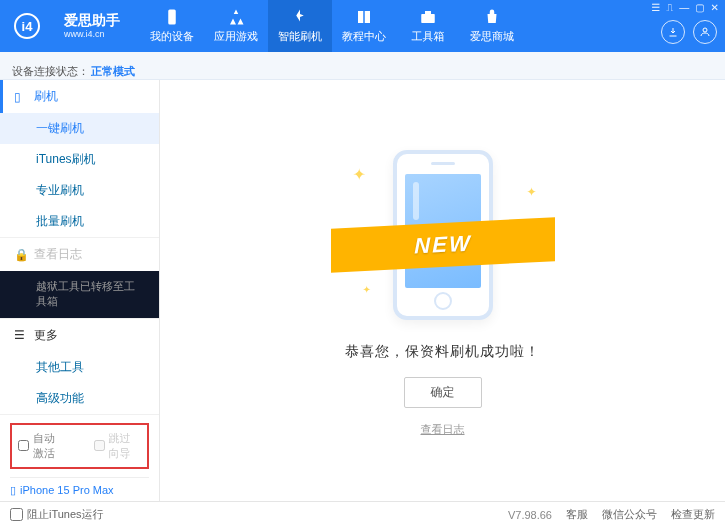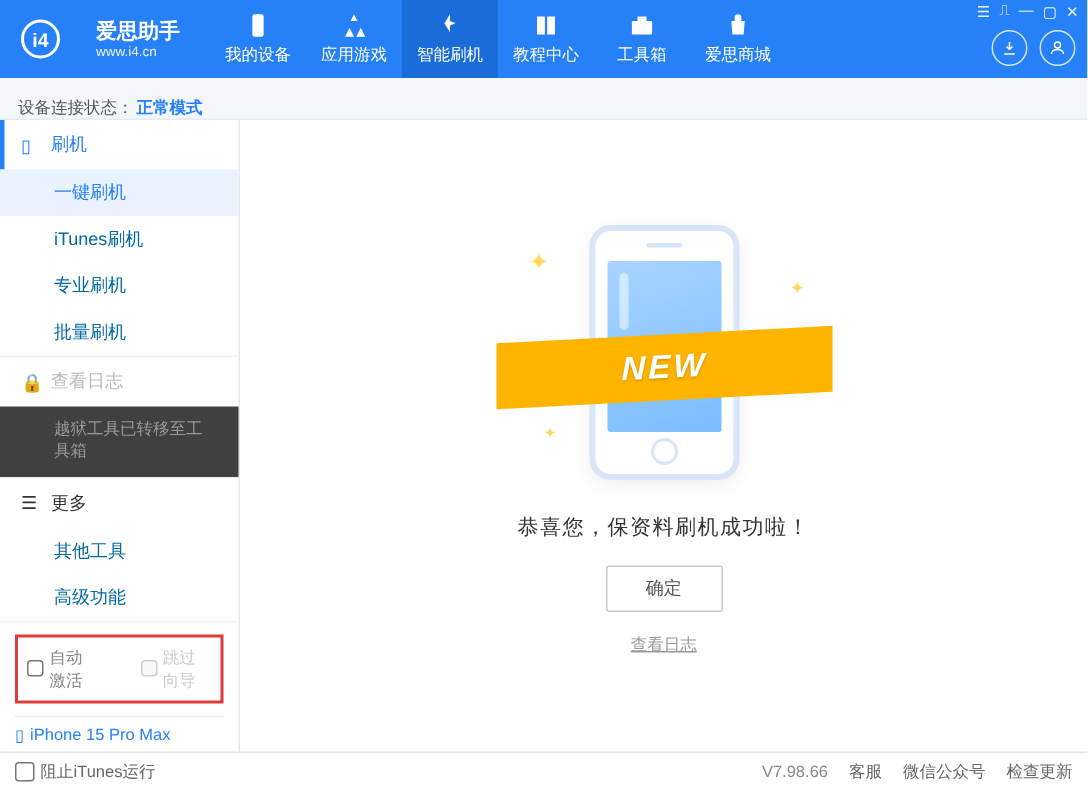--- a/index.html
+++ b/index.html
@@ -24,21 +24,21 @@
 .statusbar .mode { color: #2680f8; font-weight: bold; margin-left: 2px; }
 .body { display: flex; height: calc(100% - 52px - 28px - 26px); }
 .sidebar { width: 160px; border-right: 1px solid #e8e8e8; display: flex; flex-direction: column; font-size: 12px; color: #555; }
 .side-section { border-bottom: 1px solid #f0f0f0; }
 .side-header { display: flex; align-items: center; padding: 8px 14px; color: #333; cursor: pointer; }
 .side-header.active { border-left: 3px solid #2680f8; color: #2680f8; padding-left: 11px; background: #fff; }
 .side-header .hicon { width: 14px; margin-right: 6px; display: flex; align-items: center; }
 .side-list { }
 .side-item { padding: 7px 14px 7px 36px; cursor: pointer; color: #0369a1; }
 .side-item.active { background: #eaf2fe; color: #2680f8; }
-.side-note { background: #404040; color: #999; font-size: 11px; padding: 8px 14px 8px 36px; line-height: 1.4; }
+.side-note { background: #0f172a; color: #999; font-size: 11px; padding: 8px 14px 8px 36px; line-height: 1.4; }
 .side-bottom { margin-top: auto; padding: 8px 10px; }
 .checkbox-row { display: flex; align-items: center; gap: 28px; border: 2px solid #e03b3b; padding: 6px; margin-bottom: 8px; }
 .cb { display: flex; align-items: center; gap: 4px; font-size: 11px; color: #888; cursor: pointer; }
 .cb input { width: 11px; height: 11px; }
 .cb.disabled { color: #ccc; }
 .device-info { border-top: 1px solid #eee; padding-top: 6px; }
 .device-name { color: #2680f8; font-size: 11px; display: flex; align-items: center; gap: 4px; }
 .main { flex: 1; display: flex; flex-direction: column; align-items: center; justify-content: center; position: relative; }
 .illus { width: 200px; height: 180px; position: relative; margin-bottom: 18px; }
 .phone { position: absolute; width: 100px; height: 170px; background: #fff; border: 4px solid #d8e6f8; border-radius: 14px; left: 50px; top: 5px; box-shadow: 0 4px 12px rgba(0,0,0,0.06); }

